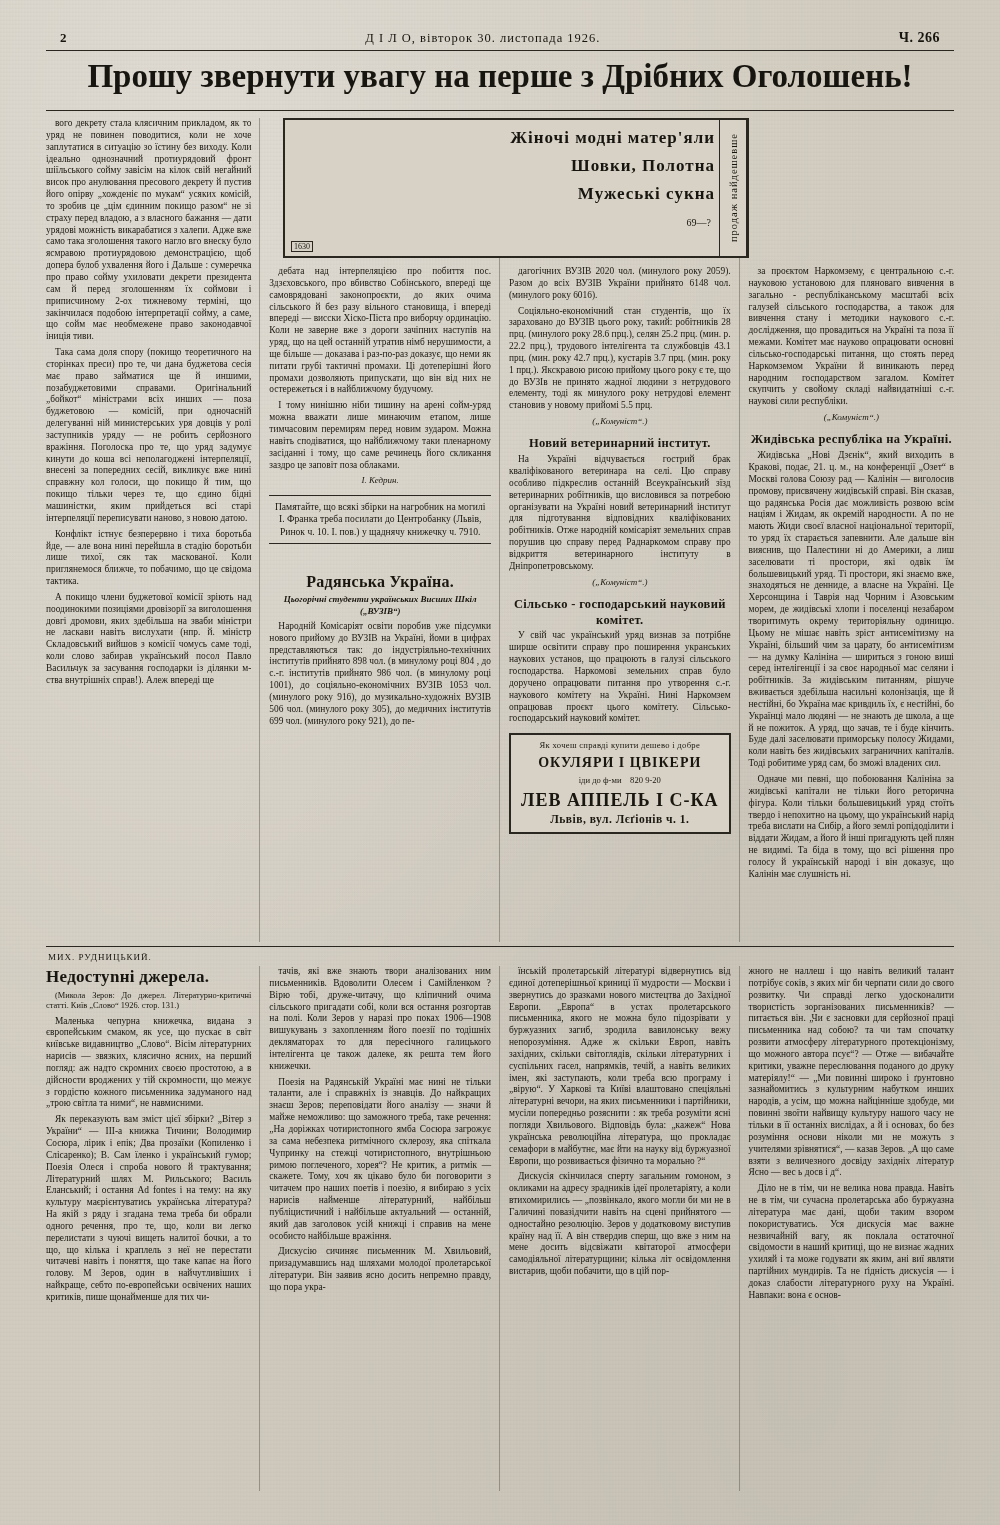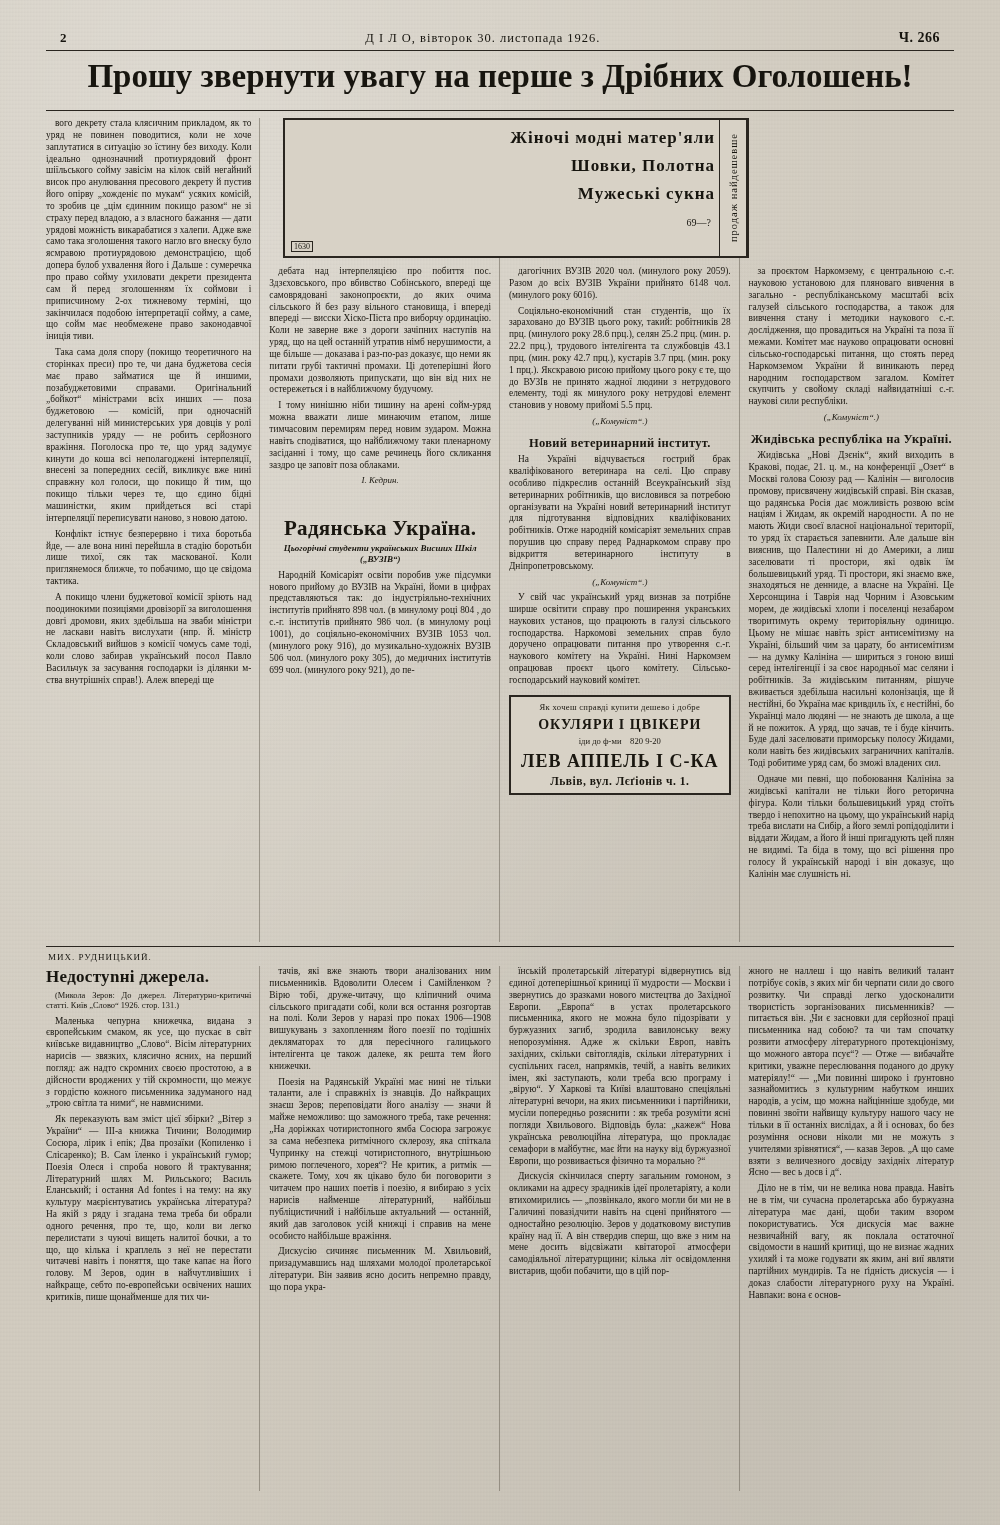--- a/index.html
+++ b/index.html
@@ -112,21 +112,21 @@
   }
   .ad-top .right .firma{font-size:11px;letter-spacing:2px;margin-bottom:1px;}
   .ad-top .right .roman{font-size:13px;letter-spacing:2px;margin-bottom:1px;}
   .ad-top .right .zubyk{font-size:30px;font-weight:bold;letter-spacing:1px;line-height:1;margin-bottom:6px;}
   .ad-top .right .addr{font-size:13px;font-weight:bold;letter-spacing:.5px;}
   
   .sechead{
     text-align:center;font-weight:bold;font-size:12.5px;margin:9px 0 2px 0;
     letter-spacing:.3px;
   }
-  .sechead.script{font-size:21px;margin-top:28px;}
+  .sechead.script{font-size:16px;margin-top:28px;}
   .subhead{
     text-align:center;font-size:9px;font-style:italic;margin:0 0 4px 0;font-weight:bold;
   }
   .sigline{text-align:center;font-style:italic;font-size:9px;margin:2px 0 4px 0;}
   
   .notebox{
     border-top:1.5px solid #2a2620;border-bottom:1.5px solid #2a2620;
     padding:5px 2px;margin:8px 0 6px 0;font-size:9.6px;line-height:1.3;
     text-align:center;
   }
@@ -190,34 +190,36 @@
       <p>Конфлікт істнує безперервно і тиха боротьба йде, — але вона нині перейшла в стадію боротьби лише тихої, сяк так маскованої. Коли приглянемося ближче, то побачимо, що це свідома тактика.</p>
       <p>А покищо члени буджетової комісії зріють над поодинокими позиціями дровізорії за виголошення довгі дромови, яких здебільша на зваби міністри не ласкави навіть вислухати (нпр. й. міністр Складовський вийшов з комісії чомусь саме тоді, коли слово забирав український посол Павло Васильчук за засування господарки із ділянки м-ства внутрішніх справ!). Алеж впереді ще</p>
     </div>
     <div class="vrule"></div>
 
     <div class="col colB">
       <div style="height:148px"></div>
       <p>дебата над інтерпеляцією про побиття пос. Здзєховського, про вбивство Собінського, впереді ще самоврядовані законопроєкти, до яких очима сільського й без разу вільного становища, і впереді впереді — висски Хіско-Піста про виборчу ординацію. Коли не заверне вже з дороги зачіпних наступів на уряд, що на цей останній утратив німб нерушимости, а ще більше — доказава і раз-по-раз доказує, що неми як питати грубі тактичні промахи. Ці дотеперішні його промахи дозволяють припускати, що він від них не остережеться і в найближчому будучому.</p>
       <p>І тому нинішню ніби тишину на арені сойм-уряд можна вважати лише минаючим етапом, лише тимчасовим перемирям перед новим зударом. Можна навіть сподіватися, що найближчому таки пленарному засіданні і тому, що саме речинець його скликання заздро це заповіт поза облаками.</p>
       <div class="sigline">І. Кедрин.</div>
+      <div class="notebox">Памятайте, що всякі збірки на нагробник на могилі І. Франка треба посилати до Центробанку (Львів, Ринок ч. 10. І. пов.) у щаднячу книжечку ч. 7910.</div>
       <div class="sechead script">Радянська Україна.</div>
       <div class="subhead">Цьогорічні студенти українських Висших Шкіл („ВУЗІВ“)</div>
       <p>Народній Комісаріят освіти поробив уже підсумки нового прийому до ВУЗІВ на Україні, йоми в цифрах представляються так: до індустріяльно-технічних інститутів прийнято 898 чол. (в минулому році 804 , до с.-г. інститутів прийнято 986 чол. (в минулому році 1001), до соціяльно-економічних ВУЗІВ 1053 чол. (минулого року 916), до музикально-художніх ВУЗІВ 506 чол. (минулого року 305), до медичних інститутів 699 чол. (минулого року 921), до пе-</p>
     </div>
     <div class="vrule"></div>
 
     <div class="col colC">
       <div style="height:148px"></div>
       <p>дагогічних ВУЗІВ 2020 чол. (минулого року 2059). Разом до всіх ВУЗІВ України прийнято 6148 чол. (минулого року 6016).</p>
       <p>Соціяльно-економічний стан студентів, що їх зараховано до ВУЗІВ цього року, такий: робітників 28 прц. (минулого року 28.6 прц.), селян 25.2 прц. (мин. р. 22.2 прц.), трудового інтелігента та службовців 43.1 прц. (мин. року 42.7 прц.), кустарів 3.7 прц. (мин. року 1 прц.). Якскравою рисою прийому цього року є те, що до ВУЗІв не принято жадної людини з нетрудового елементу, тоді як минулого року нетрудові елемент становив у новому прийомі 5.5 прц.</p>
       <div class="sigline">(„Комуніст“.)</div>
       <div class="sechead">Новий ветеринарний інститут.</div>
       <p>На Україні відчувається гострий брак кваліфікованого ветеринара на селі. Цю справу особливо підкреслив останній Всеукраїнський зїзд ветеринарних робітників, що висловився за потребою організувати на Україні новий ветеринарний інститут для підготування відповідних кваліфікованих робітників. Отже народній комісаріят земельних справ порушив цю справу перед Раднаркомом справу про відкриття ветеринарного інституту в Дніпропетровському.</p>
       <div class="sigline">(„Комуніст“.)</div>
+      <div class="sechead">Сільсько - господарський науковий комітет.</div>
       <p>У свій час український уряд визнав за потрібне ширше освітити справу про поширення укранських наукових установ, що працюють в галузі сільського господарства. Наркомові земельних справ було доручено опрацювати питання про утворення с.-г. наукового комітету на Україні. Нині Наркомзем опрацював проєкт цього комітету. Сільсько-господарський науковий комітет.</p>
 
       <div class="ad-mid">
         <div class="l1">Як хочеш справді купити дешево і добре</div>
         <div class="l2">ОКУЛЯРИ І ЦВІКЕРИ</div>
         <div class="tel">
           <span>іди до ф-ми</span>
           &nbsp;&nbsp;
           <span>820 9-20</span>
         </div>

